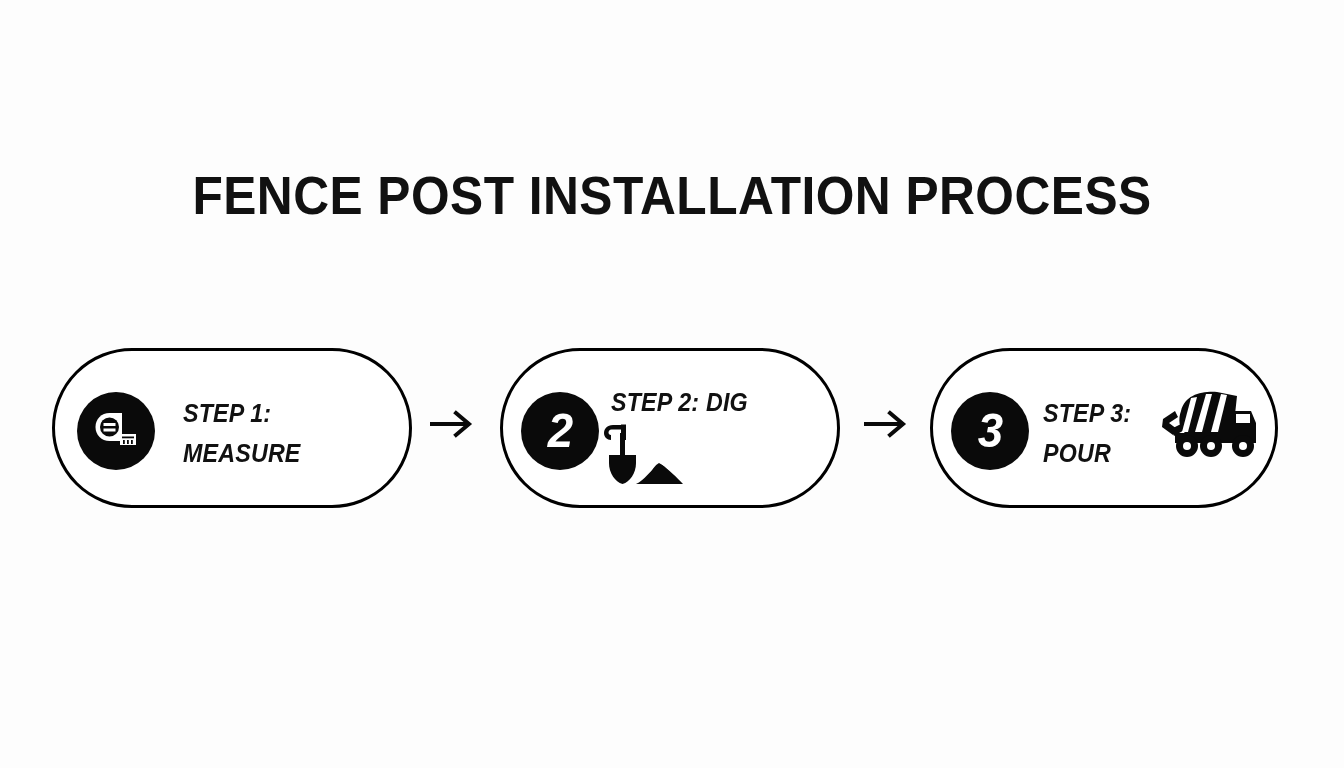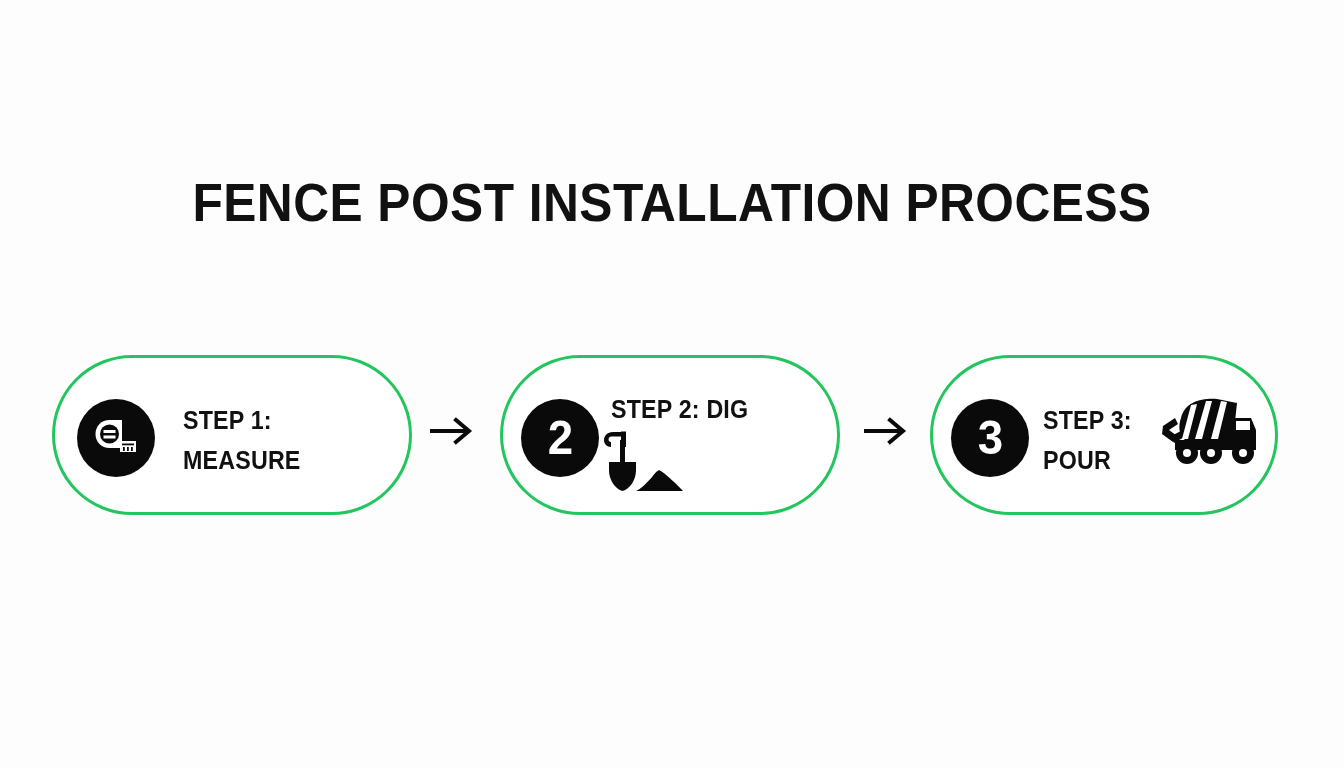--- a/index.html
+++ b/index.html
@@ -10,21 +10,20 @@
     width: 1344px;
     height: 768px;
     background: #fdfdfd;
     font-family: "Liberation Sans", sans-serif;
     overflow: hidden;
   }
   .canvas {
     position: relative;
     width: 1344px;
     height: 586px;
-    margin-top: 7px;
   }
 
   
   .title {
     position: absolute;
     left: 0;
     top: 168px;
     width: 1344px;
     text-align: center;
     font-family: "Liberation Sans Narrow", "Liberation Sans", sans-serif;
@@ -45,26 +44,27 @@
     top: 348px;
     width: 1344px;
     height: 162px;
   }
 
   .card {
     position: absolute;
     top: 0;
     height: 160px;
     box-sizing: border-box;
-    border: 3px solid #22c55e;
+    border: 3px solid #000000;
     border-radius: 80px;
     background: #ffffff;
     display: flex;
     flex-direction: row;
     align-items: center;
+    font-style: italic;
   }
   .card-1 { left: 52px;  width: 360px; }
   .card-2 { left: 500px; width: 340px; }
   .card-3 { left: 930px; width: 348px; }
 
   .badge {
     position: absolute;
     width: 78px;
     height: 78px;
     border-radius: 50%;

